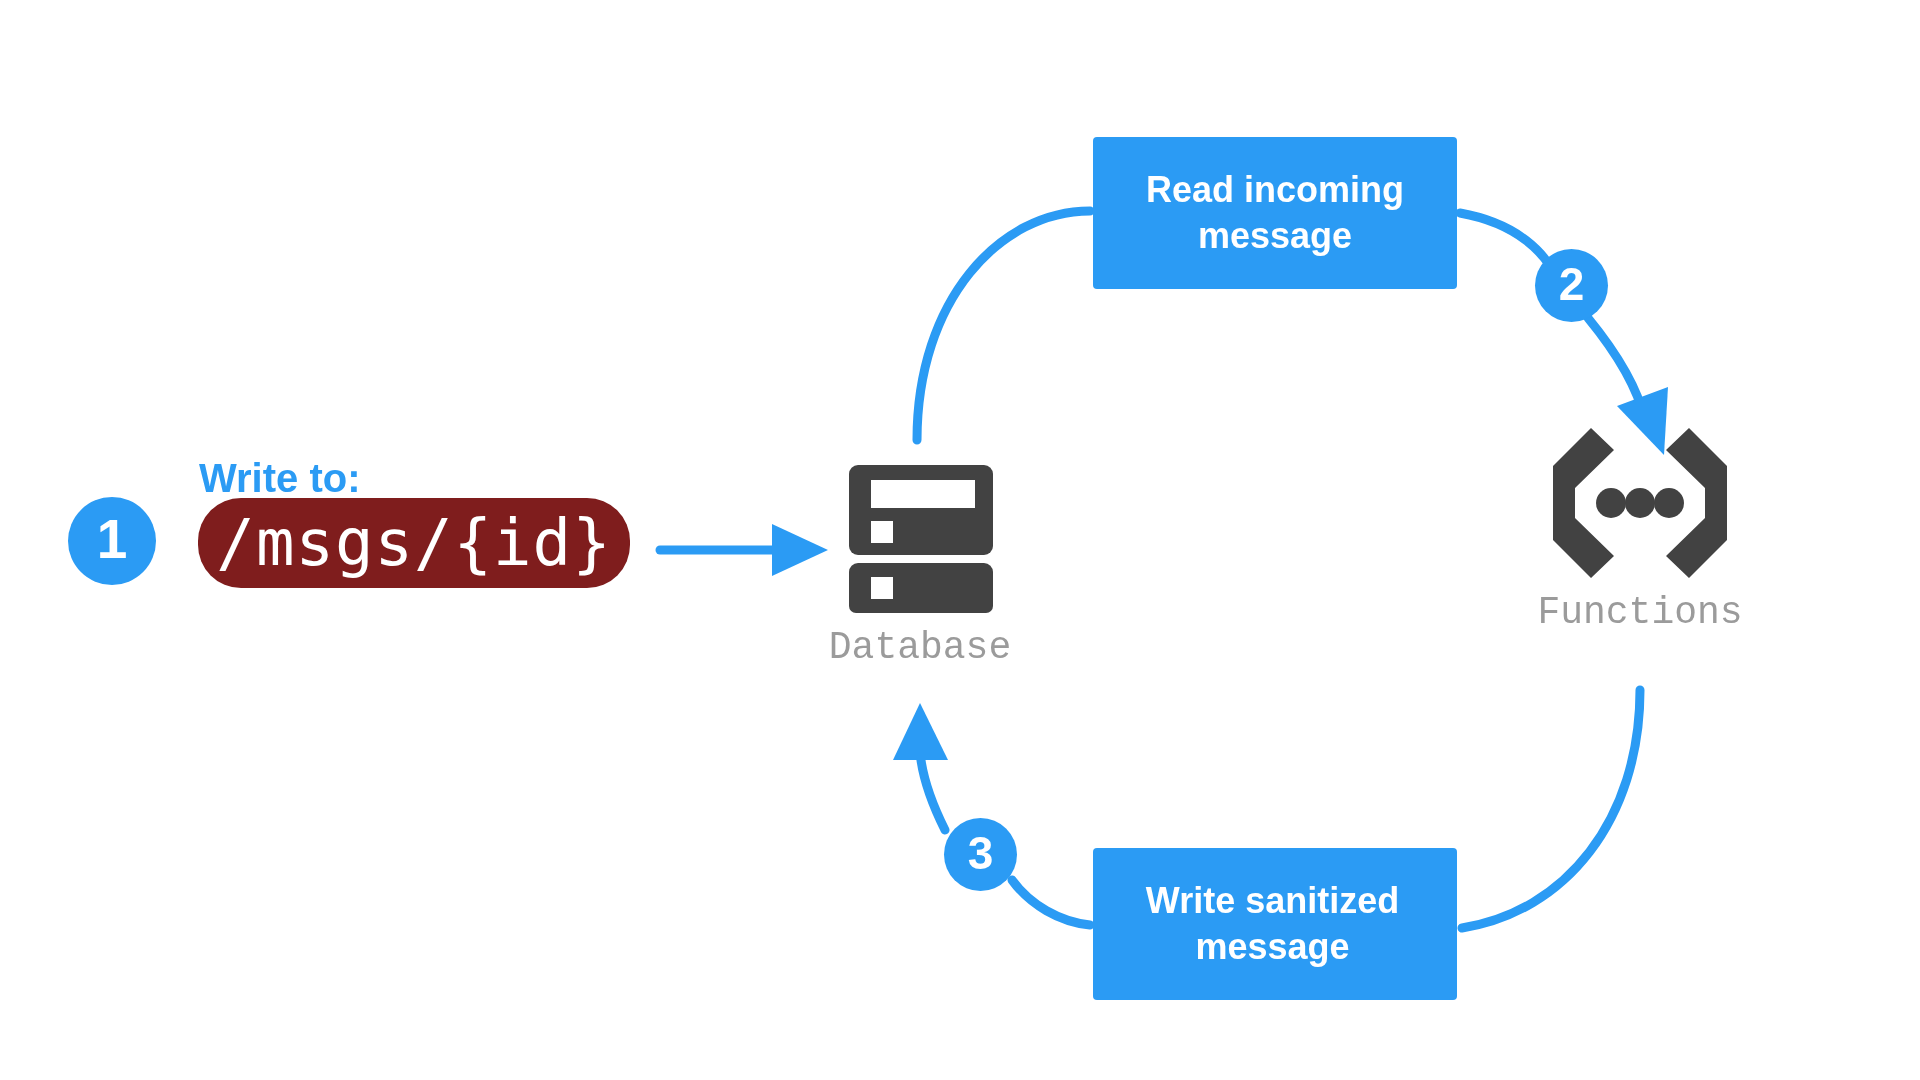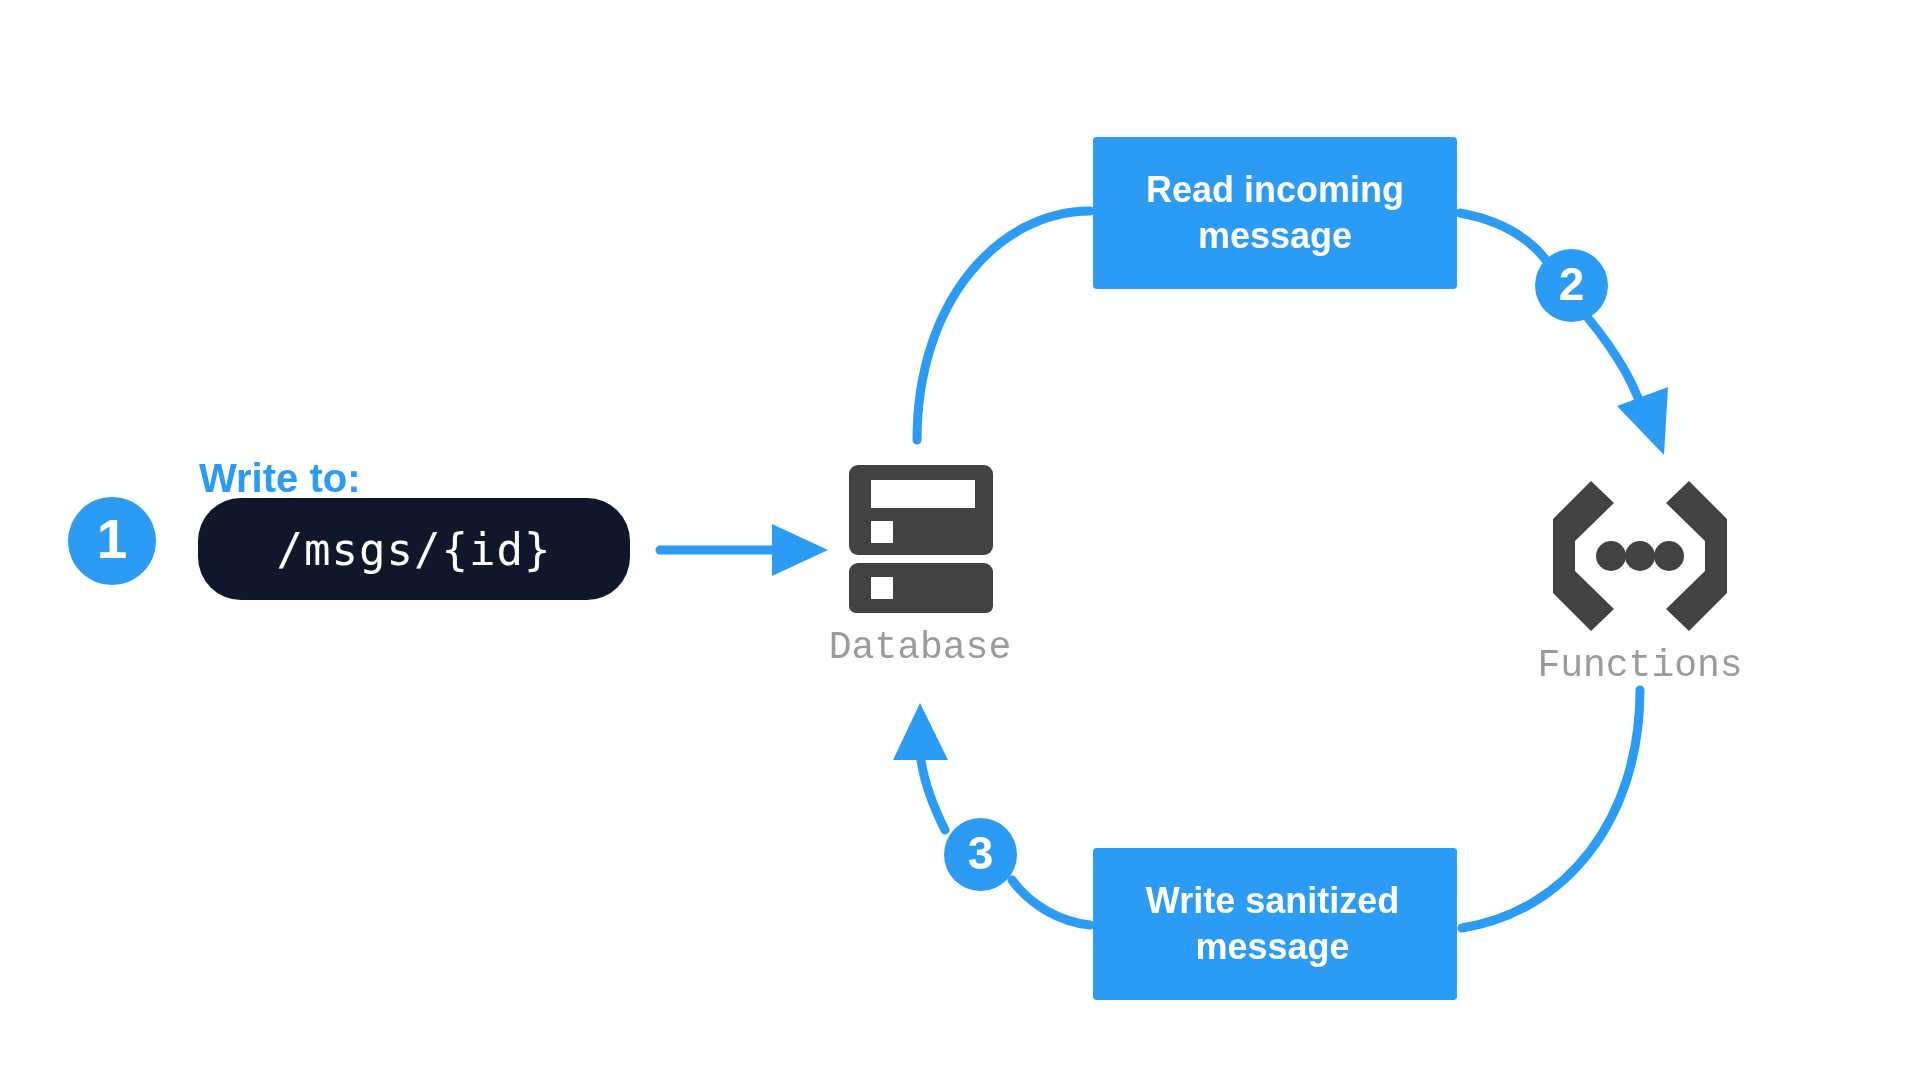--- a/index.html
+++ b/index.html
@@ -62,29 +62,29 @@
     white-space: nowrap;
     margin-top: 39px;
   }
 
   
   .path-pill {
     position: absolute;
     left: 198px;
     top: 498px;
     width: 432px;
-    height: 102px;
+    height: 90px;
     border-radius: 43px;
-    background: #0f172a;
+    background: #7f1d1d;
     color: #ffffff;
     display: flex;
     align-items: center;
     justify-content: center;
     font-family: "DejaVu Sans Mono", "Liberation Mono", monospace;
-    font-size: 44px;
+    font-size: 64px;
     letter-spacing: 1px;
     box-sizing: border-box;
   }
 
   
   .msg-box {
     position: absolute;
     background: #2b9bf4;
     border-radius: 4px;
     color: #ffffff;
@@ -110,21 +110,21 @@
     font-family: Liberation Mono, monospace;
   }
   .service-label {
     color: #9b9b9b;
     font-size: 38px;
     line-height: 1;
     margin-top: 16px;
     white-space: nowrap;
   }
   .svc-database  { left: 780px;  top: 465px; width: 280px; }
-  .svc-functions { left: 1500px; top: 481px; width: 280px; }
+  .svc-functions { left: 1500px; top: 428px; width: 280px; }
 
   
   .db-icon {
     position: relative;
     width: 148px;
     height: 148px;
   }
   .db-top {
     position: absolute;
     left: 3px; top: 0;

